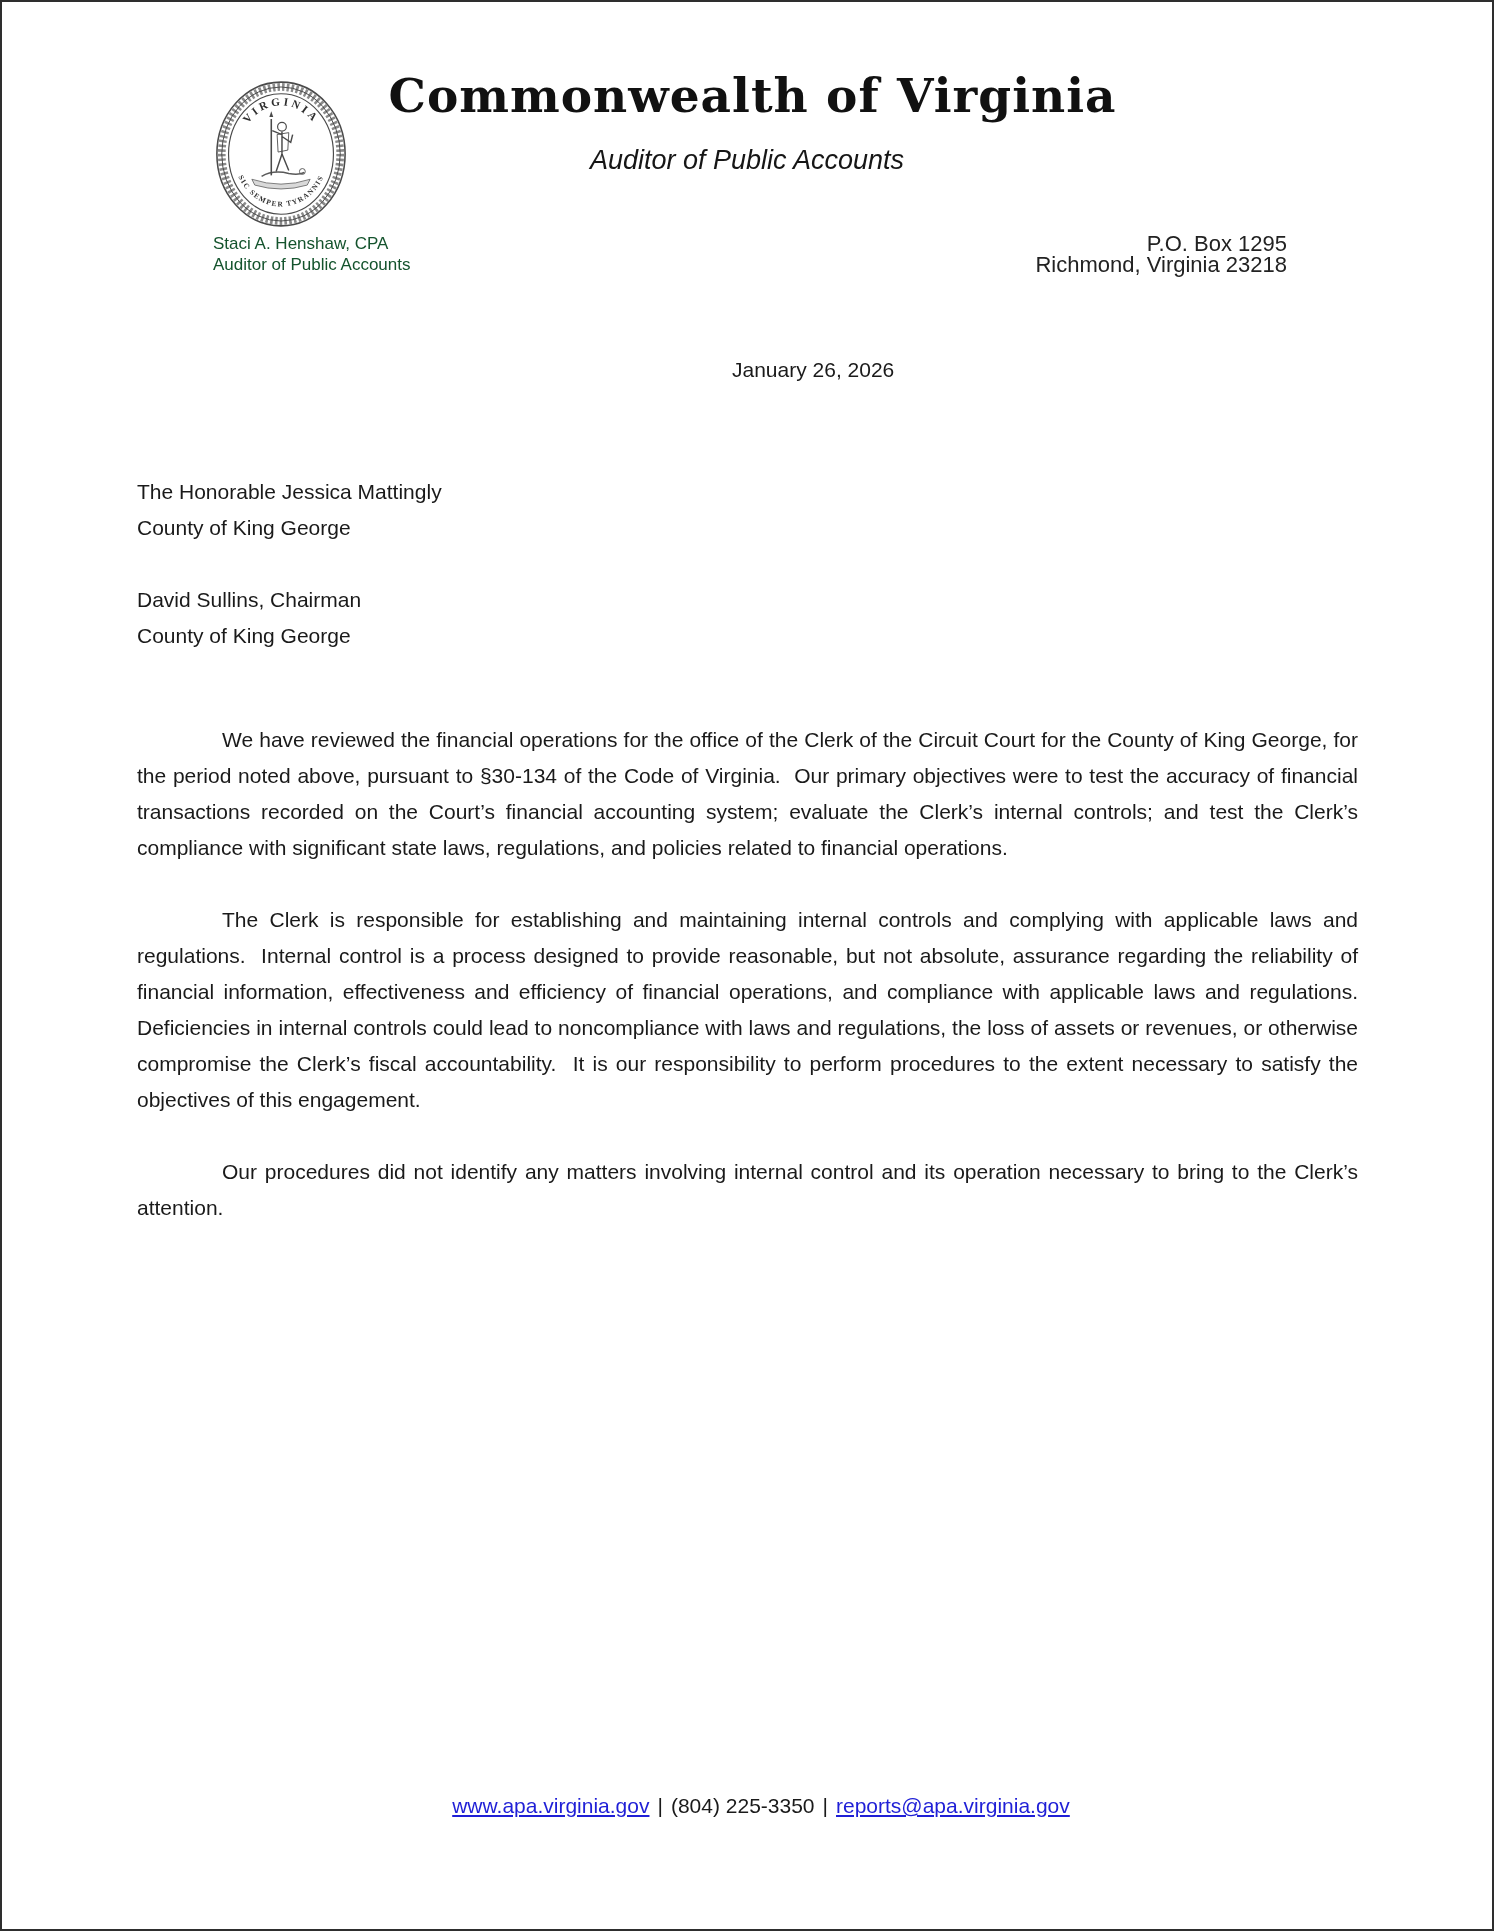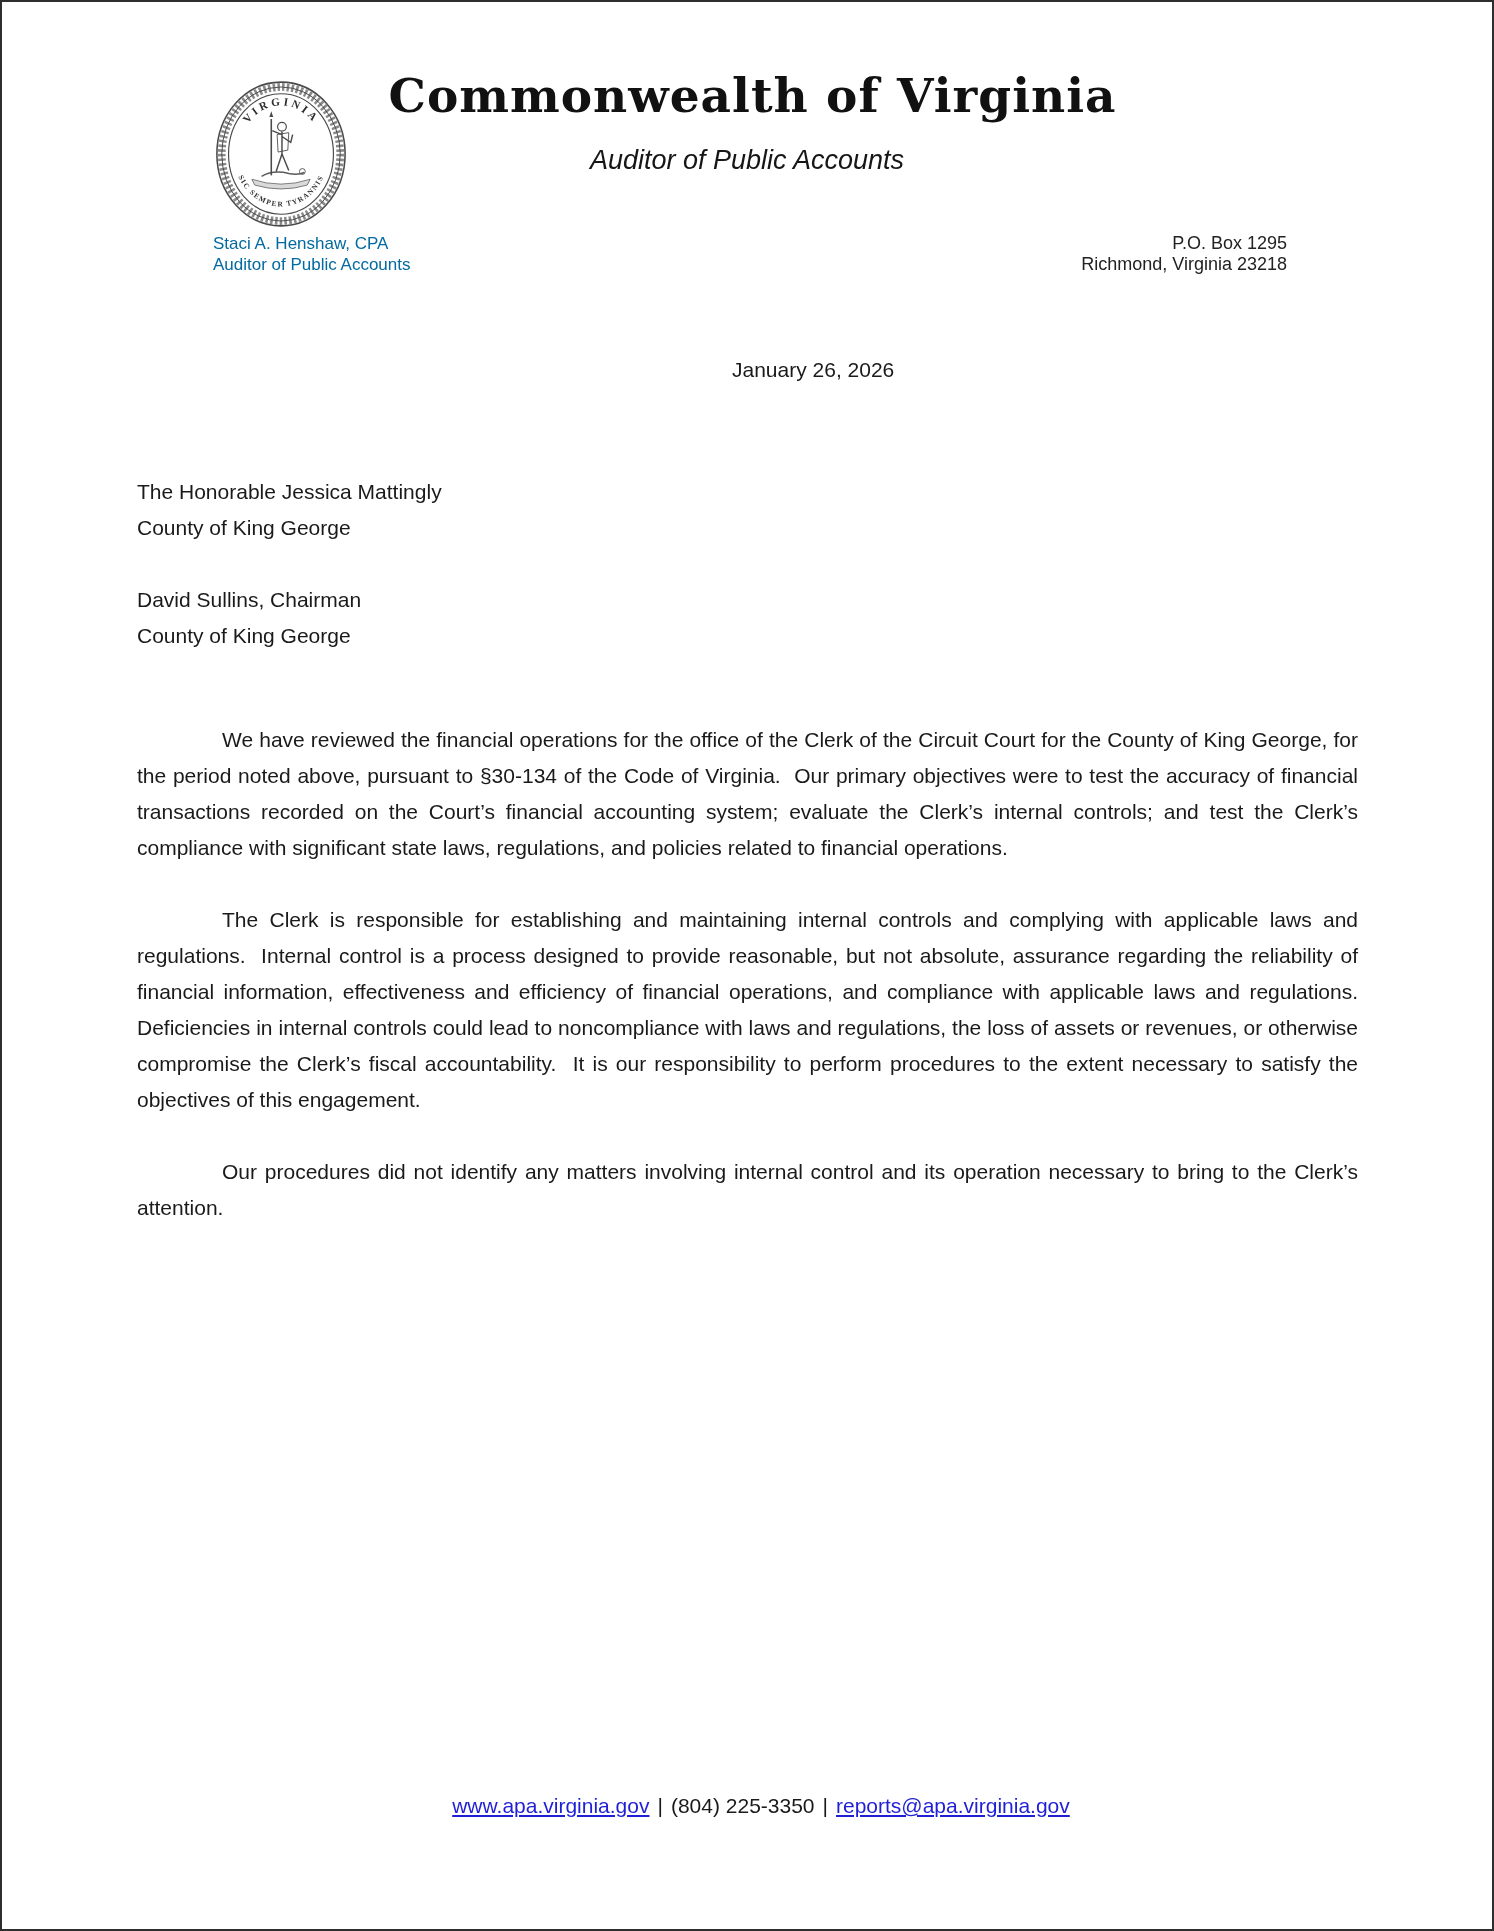--- a/index.html
+++ b/index.html
@@ -38,27 +38,27 @@
     text-align: center;
     font-style: italic;
     font-size: 27px;
     color: #161616;
   }
   .lh-official {
     position: absolute;
     left: 211px; top: 231px;
     font-size: 17px;
     line-height: 21px;
-    color: #0369a1;
+    color: #14532d;
   }
   .lh-address {
     position: absolute;
     right: 205px; top: 231px;
     text-align: right;
-    font-size: 18px;
+    font-size: 22px;
     line-height: 21px;
     color: #222;
   }
 
   
   .date-line {
     position: absolute;
     left: 730px; top: 356px;
     font-size: 21px;
     text-align: center;

